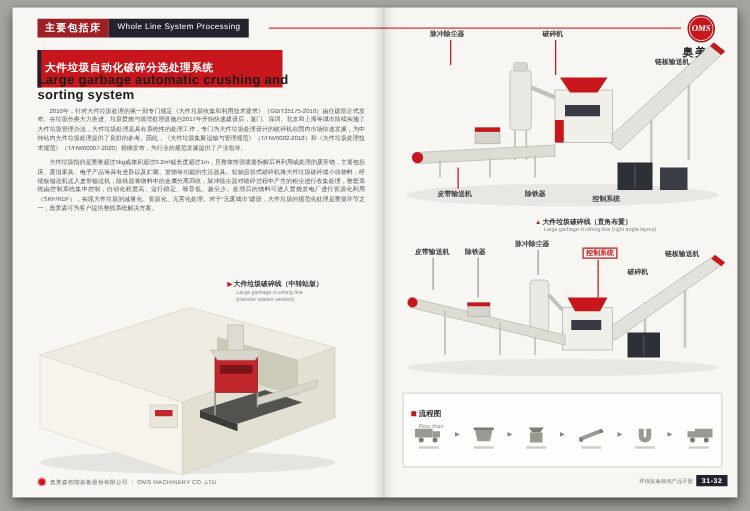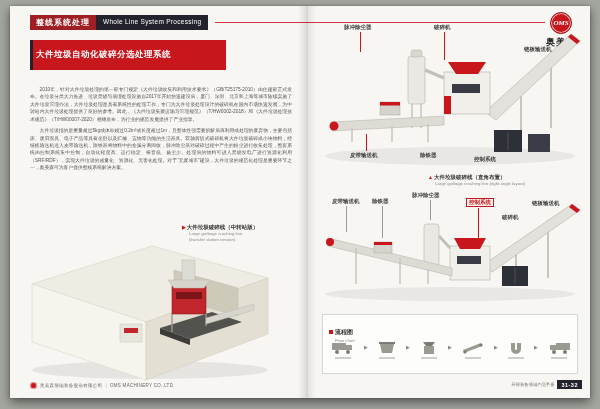--- a/index.html
+++ b/index.html
@@ -91,33 +91,34 @@
   .footer-right { position:absolute; right:8px; bottom:9px; display:flex; align-items:center; gap:3px; }
   .footer-right .txt { font-size:4.3px; color:#777; }
   .page-num { background:#23232e; color:#fff; font-size:5.5px; font-weight:bold; padding:1.5px 4px; letter-spacing:.5px; }
 </style>
 </head>
 <body>
 
 <div class="spread">
 
   <div class="badge-row">
-    <div class="badge-cn">整线系统处理</div>
+    <div class="badge-cn">主要包括床</div>
     <div class="badge-en">Whole Line System Processing</div>
   </div>
   <div class="header-line"></div>
   <div class="logo-wrap">
     <div class="logo-circle">
       <span>OMS</span>
     </div>
     <div class="brand-name">奥美森</div>
   </div>
 
   <div class="left-page">
     <div class="title-bar">大件垃圾自动化破碎分选处理系统</div>
+    <div class="title-en">Large garbage automatic crushing and sorting system</div>
 
     <div class="paras">
       <p>2010年，针对大件垃圾处理的第一部专门规定《大件垃圾收集和利用技术要求》（GB/T25175-2010）由住建部正式发布。在垃圾分类大力推进、垃圾焚烧与填埋处理设施自2017年开始快速建设后，厦门、深圳、北京和上海等城市陆续实施了大件垃圾管理办法，大件垃圾处理是具有系统性的处理工作，专门为大件垃圾处理设计的破碎机在国内市场快速发展，为中转站内大件垃圾处理提供了良好的参考。因此，《大件垃圾集聚运输与管理规范》（T/HW0002-2018）和《大件垃圾处理技术规范》（T/HW00007-2020）相继发布，为行业的规范发展提供了产业指导。</p>
       <p>大件垃圾指的是重量超过5kg或体积超过0.2m³或长度超过1m，且整体性强需要拆解后再利用或处理的废弃物，主要包括床、废旧家具、电子产品等具有坐卧以及贮藏、置物等功能的生活器具。双轴剪切式破碎机将大件垃圾破碎成小块物料，经链板输送机送入皮带输送机，除铁器将物料中的金属分离回收，脉冲除尘器对破碎过程中产生的粉尘进行收集处理，整套系统由控制系统集中控制，自动化程度高、运行稳定、噪音低、扬尘少。处理后的物料可进入焚烧发电厂进行资源化利用（SRF/RDF），实现大件垃圾的减量化、资源化、无害化处理。对于“无废城市”建设，大件垃圾的规范化处理是重要环节之一，奥美森可为客户提供整线系统解决方案。</p>
     </div>
 
     <div class="left-caption">
       <div class="cap-cn">
         <span class="mk">▶</span><span>大件垃圾破碎线（中转站版）</span>
       </div>

